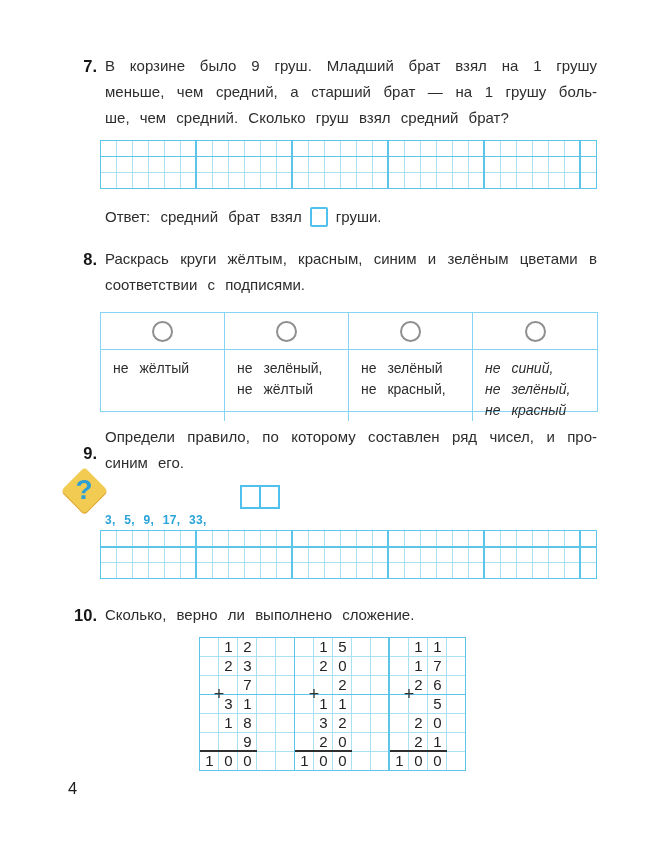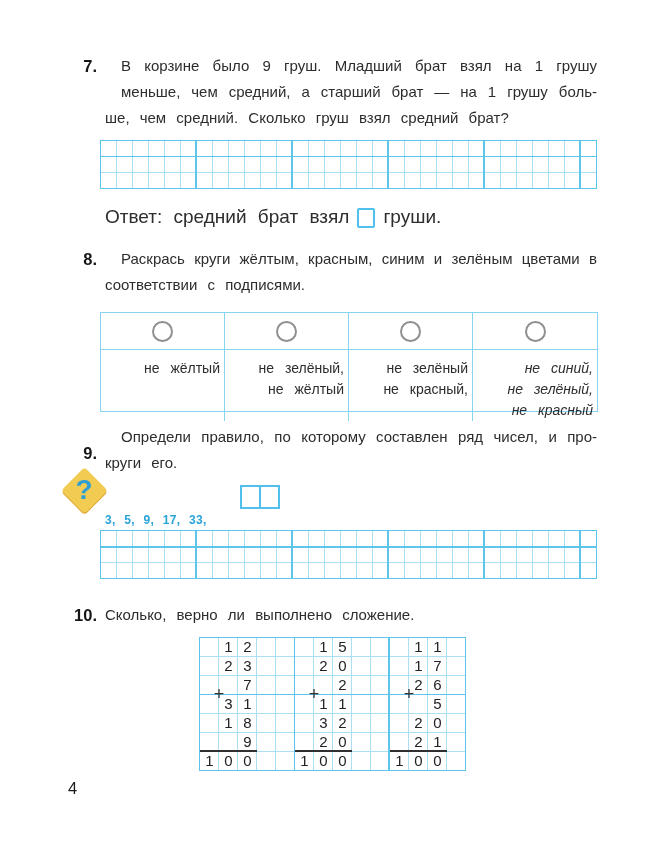--- a/index.html
+++ b/index.html
@@ -14,54 +14,54 @@
   .page { position: absolute; inset: 0; background: #ffffff; }
 
   
   .pnum {
     position: absolute; left: 40px; width: 57px;
     text-align: right; font-weight: bold;
     font-size: 16.5px; line-height: 26px; color: #161616;
   }
   
   .ptext { position: absolute; left: 105px; width: 492px; font-size: 15px; color: #2d2d2d; }
-  .jline { height: 26px; line-height: 26px; text-align: justify; text-align-last: justify; margin-left: 16px; }
+  .jline { height: 26px; line-height: 26px; text-align: justify; text-align-last: justify; }
   .pline { height: 26px; line-height: 26px; word-spacing: 6px; }
 
   
   .rgrid {
     position: absolute; width: 497px; height: 49px;
     border: 1px solid #5ec5ea;
     background-color: #ffffff;
     background-image:
       linear-gradient(to bottom, rgba(0,0,0,0) 15px, #5ec5ea 15px, #5ec5ea 16.5px, rgba(0,0,0,0) 16.5px),
       repeating-linear-gradient(to right, rgba(0,0,0,0) 0px, rgba(0,0,0,0) 94.5px, #5ec5ea 94.5px, #5ec5ea 96px),
       repeating-linear-gradient(to right, rgba(0,0,0,0) 0px, rgba(0,0,0,0) 15px, #aadff4 15px, #aadff4 16px),
       repeating-linear-gradient(to bottom, rgba(0,0,0,0) 0px, rgba(0,0,0,0) 15px, #aadff4 15px, #aadff4 16px);
   }
 
   
-  .ansline { position: absolute; left: 105px; font-size: 19px; line-height: 28px; word-spacing: 6px; color: #2d2d2d; }
+  .ansline { position: absolute; left: 105px; font-size: 15px; line-height: 28px; word-spacing: 6px; color: #2d2d2d; }
   .ansbox {
     display: inline-block; width: 18px; height: 20px;
     border: 2px solid #4fc1ec; border-radius: 2px;
     vertical-align: -5px; margin: 0 8px;
     background: #ffffff;
   }
 
   
   .ctable {
     position: absolute; left: 100px; top: 312px; width: 498px; height: 100px;
     border: 1.5px solid #86d4f2;
     display: grid;
     grid-template-columns: repeat(4, 1fr);
     grid-template-rows: 37px 1fr;
     background: #ffffff;
   }
-  .ctable .cell { border-right: 1.5px solid #86d4f2; text-align: right; }
+  .ctable .cell { border-right: 1.5px solid #86d4f2; }
   .ctable .cell.lastcol { border-right: none; font-style: italic; }
   .ctable .head { border-bottom: 1.5px solid #86d4f2; display: flex; align-items: center; justify-content: center; }
   .circle {
     width: 21px; height: 21px; border-radius: 50%;
     border: 2.5px solid #8f8f8f; background: #ffffff;
   }
   .ctable .lab { padding: 8px 4px 0 12px; font-size: 14px; color: #2d2d2d; }
   .ctable .lab div { line-height: 21px; word-spacing: 7px; }
 
   
@@ -169,21 +169,21 @@
     </div>
   </div>
 
   <div class="pnum" style="top:440px">9.</div>
   <div class="hint">
     <div class="diamond"></div>
     <div class="qmark">?</div>
   </div>
   <div class="ptext" style="top:424px">
     <div class="jline">Определи правило, по которому составлен ряд чисел, и про-</div>
-    <div class="pline">круги его.</div>
+    <div class="pline">синим его.</div>
   </div>
   <div class="seq">3,  5,  9,  17,  33,</div>
   <div class="seqboxes">
     <span class="seqbox"></span>
     <span class="seqbox"></span>
   </div>
   <div class="rgrid" style="left:100px; top:530px"></div>
 
   <div class="pnum" style="top:602px">10.</div>
   <div class="ptext" style="top:602px">

